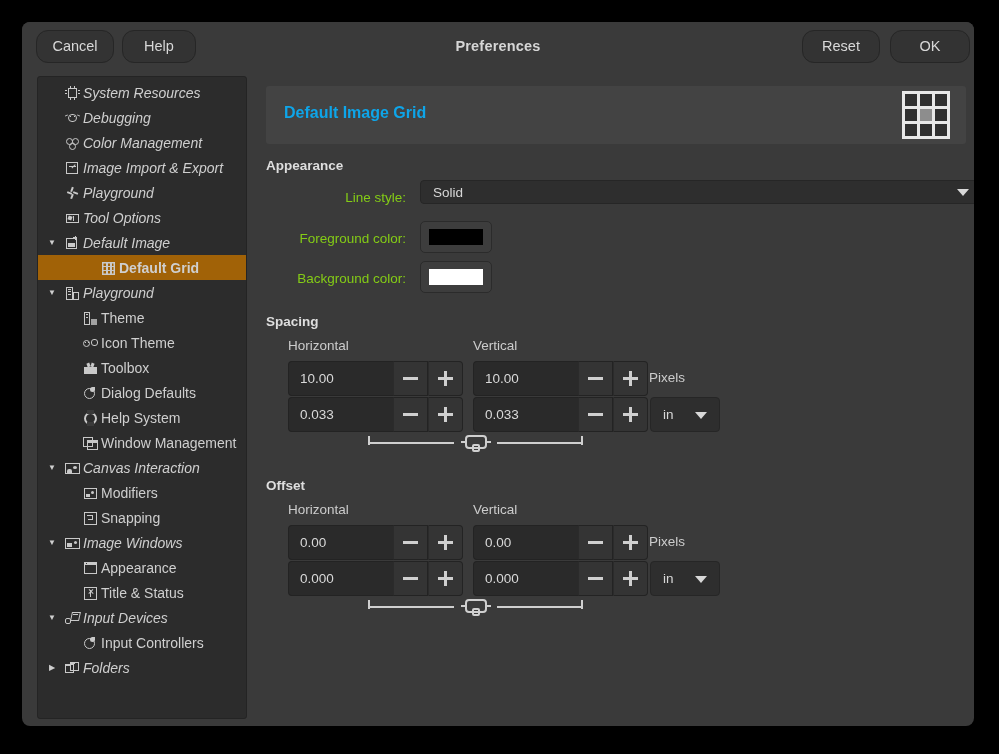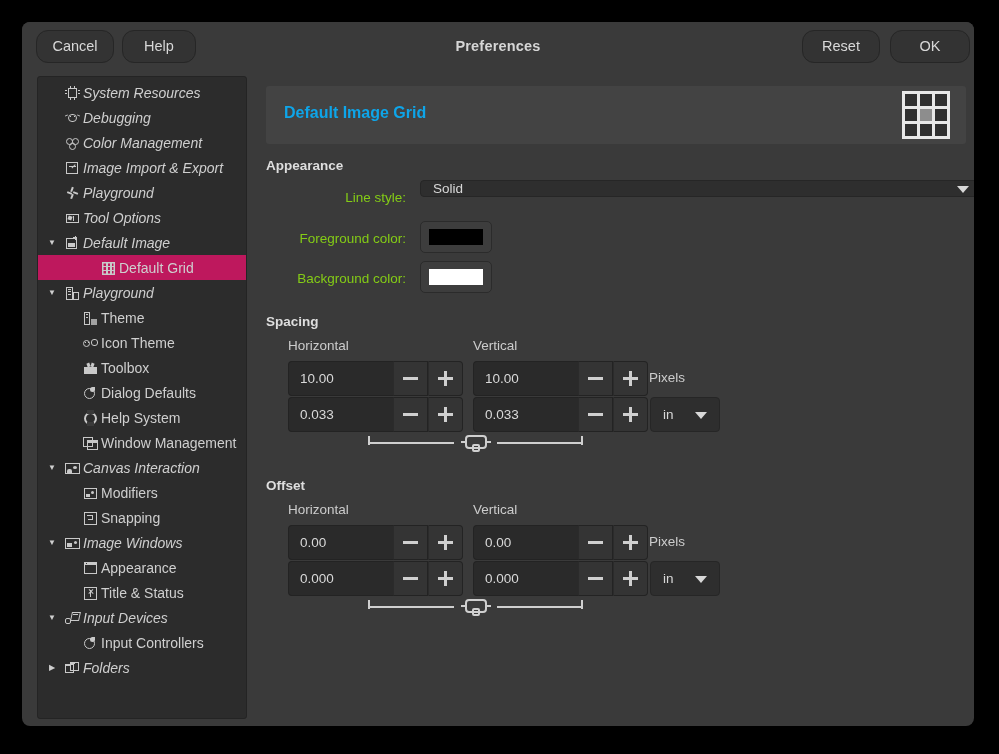--- a/index.html
+++ b/index.html
@@ -27,21 +27,21 @@
 
   
   .content{position:absolute;left:0;top:48px;right:0;bottom:0;}
 
   
   .sidebar{position:absolute;left:15px;top:6px;width:210px;height:643px;
            background:#2c2c2c;border:1px solid #242424;border-radius:3px;
            overflow:hidden;box-sizing:border-box;padding-top:3px;}
   .trow{position:relative;height:25px;display:flex;align-items:center;
         color:#cfcfcf;font-size:14px;white-space:nowrap;cursor:default;}
-  .trow.sel{background:#be185d;}
+  .trow.sel{background:#a16207;font-weight:bold;}
   .trow .arrow{position:absolute;width:12px;text-align:center;
                color:#cfcfcf;font-size:8px;line-height:25px;}
   .trow .ico{display:inline-block;width:17px;height:16px;margin-right:2px;
              flex:0 0 auto;position:relative;}
   .trow .lbl{display:inline-block;}
   .d0{padding-left:26px;font-style:italic;} .d0 .arrow{left:8px;}
   .d1{padding-left:44px;}
   .d2{padding-left:62px;}
 
   
@@ -355,21 +355,21 @@
             <i></i>
             <i></i>
             <i></i>
             <i></i>
         </div>
       </div>
 
       <div class="sect" style="left:8px;top:82px;">Appearance</div>
 
       <div class="flbl" style="left:0px;top:114px;width:148px;">Line style:</div>
-      <div class="combo" style="left:162px;top:104px;width:562px;height:17px;line-height:33px;">
+      <div class="combo" style="left:162px;top:104px;width:562px;height:24px;line-height:33px;">
         <span class="cv">Solid</span>
         <span class="cav"></span>
       </div>
 
       <div class="flbl" style="left:0px;top:155px;width:148px;">Foreground color:</div>
       <div class="swatchbtn" style="left:162px;top:145px;width:72px;height:32px;">
         <span class="sw" id="fg-sw" style="background: rgb(0, 0, 0);"></span>
       </div>
 
       <div class="flbl" style="left:0px;top:195px;width:148px;">Background color:</div>

